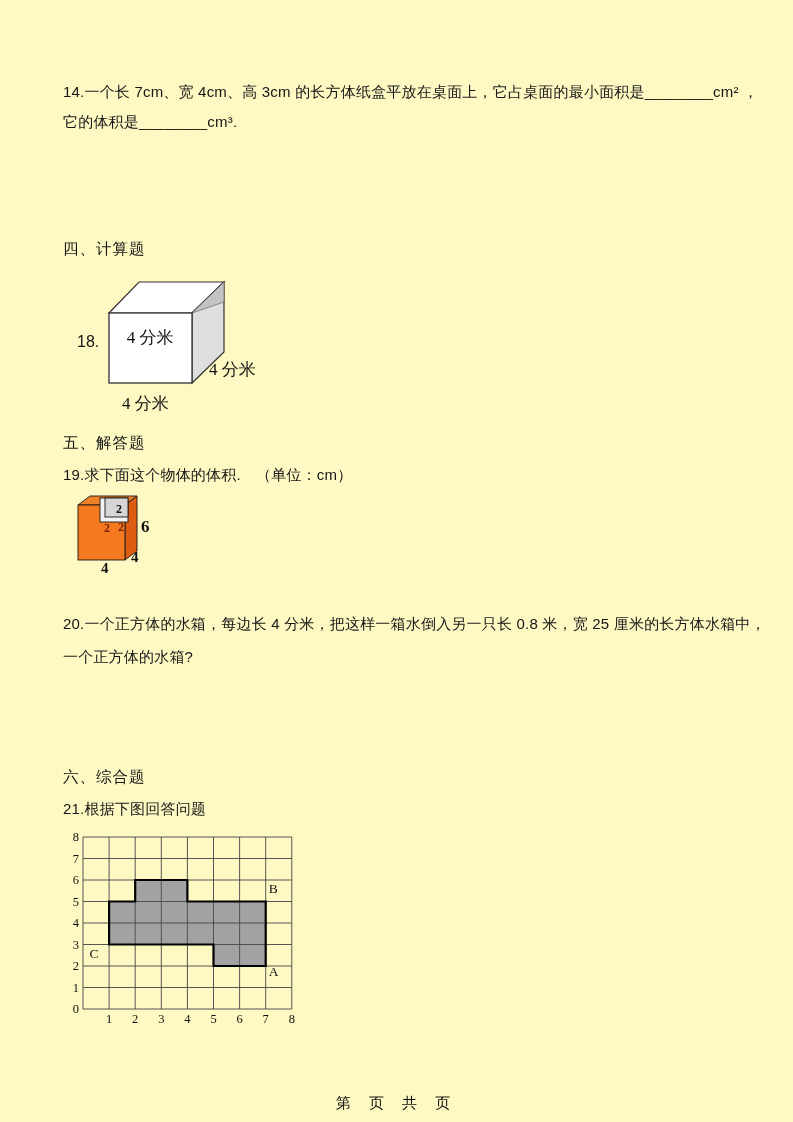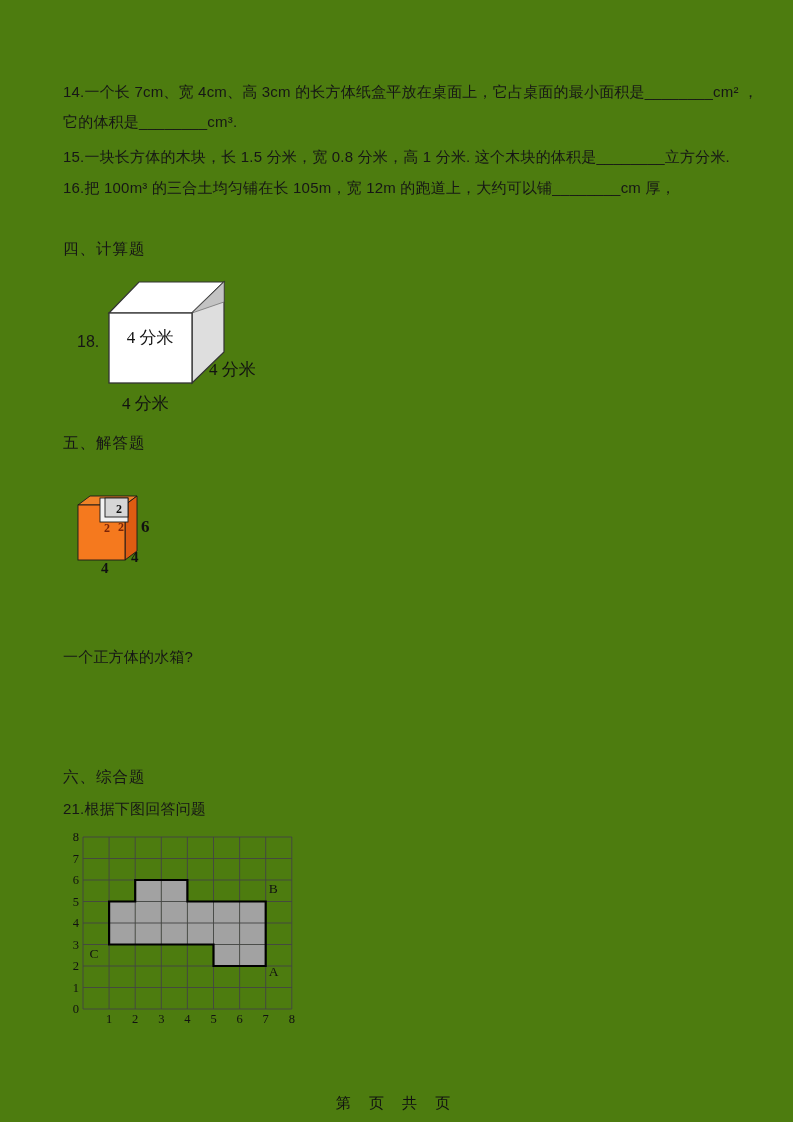--- a/index.html
+++ b/index.html
@@ -1,16 +1,16 @@
 <!DOCTYPE html>
 <html><head>
 <meta charset="utf-8">
 <style>
   html,body{margin:0;padding:0;background:#fff;}
-  .page{position:relative;width:793px;height:1122px;background:#4d7c0f;overflow:hidden;
+  .page{position:relative;width:793px;height:1122px;background:#fef9c3;overflow:hidden;
         font-family:"Liberation Sans",sans-serif;color:#161616;}
   .line{position:absolute;left:63px;font-size:15px;line-height:19px;white-space:nowrap;
         letter-spacing:0.2px;}
   .sec{font-weight:normal;font-size:15.5px;letter-spacing:1px;}
   .qnum{position:absolute;font-size:16px;}
   .fig{position:absolute;}
   .footer{position:absolute;top:1094px;left:0;width:793px;text-align:center;
           font-size:15px;letter-spacing:7px;color:#111;}
   .cube-label{font-family:"Liberation Serif","DejaVu Serif",serif;font-size:17px;fill:#111;}
   .f19-num{font-family:"Liberation Serif","DejaVu Serif",serif;font-weight:bold;fill:#111;}
@@ -18,52 +18,52 @@
   .gridnum{font-family:"Liberation Serif","DejaVu Serif",serif;font-size:12.5px;fill:#111;}
   .gridlabel{font-family:"Liberation Serif","DejaVu Serif",serif;font-size:13.5px;fill:#111;}
 </style>
 </head>
 <body>
 
 <div class="page">
 
   <div class="line" style="top:82px">14.一个长 7cm、宽 4cm、高 3cm 的长方体纸盒平放在桌面上，它占桌面的最小面积是________cm² ，</div>
   <div class="line" style="top:112px">它的体积是________cm³.</div>
-  <div class="line" style="top:147px">15.一块长方体的木块，长 1.5 分米，宽 0.8 分米，高 1 分米. 这个木块的体积是________立方分米.</div>
-  <div class="line" style="top:178px">16.把 100m³ 的三合土均匀铺在长 105m，宽 12m 的跑道上，大约可以铺________cm 厚，</div>
 
   <div class="line sec" style="top:239px">四、计算题</div>
 
   <div class="qnum" style="top:333px;left:77px">18.</div>
   <svg class="fig" style="top:276px;left:60px" width="250" height="142" viewBox="0 0 250 142">
     <polygon points="49,37 79,6 164,6 132,37" fill="#ffffff" stroke="#333" stroke-width="1.2"></polygon>
     <polygon points="132,37 164,6 164,76 132,107" fill="#dedede" stroke="#333" stroke-width="1.2"></polygon>
     <polygon points="132,37 164,6 164,26" fill="#c3c3c3" stroke="#555" stroke-width="0.6"></polygon>
     <rect x="49" y="37" width="83" height="70" fill="#ffffff" stroke="#333" stroke-width="1.3"></rect>
     <text class="cube-label" x="90" y="67" text-anchor="middle">4 分米</text>
     <text class="cube-label" x="149" y="99">4 分米</text>
     <text class="cube-label" x="62" y="133">4 分米</text>
   </svg>
 
   <div class="line sec" style="top:433px">五、解答题</div>
+  <div class="line" style="top:465px">19.求下面这个物体的体积.　（单位：cm）</div>
 
   <svg class="fig" style="top:492px;left:60px" width="175" height="95" viewBox="0 0 175 95">
     <polygon points="18,13 30,4 77,4 65,13" stroke="#1a1a1a" stroke-width="0.9" fill="#ef8227"></polygon>
     <polygon points="65,13 77,4 77,59 65,68" stroke="#1a1a1a" stroke-width="0.9" fill="#dd5c12"></polygon>
     <rect x="18" y="13" width="47" height="55" stroke="#1a1a1a" stroke-width="0.9" fill="#f5791e"></rect>
     <rect x="40" y="6" width="28" height="24" stroke="#1a1a1a" stroke-width="0.9" fill="#f2f2f2"></rect>
     <rect x="45" y="6" width="23" height="19" stroke="#1a1a1a" stroke-width="0.9" fill="#d6d6d6"></rect>
     <text class="f19-num" x="56" y="21" font-size="12">2</text>
     <text class="f19-red" x="44" y="40" font-size="12">2</text>
     <text class="f19-red" x="58" y="39" font-size="12">2</text>
     <text class="f19-num" x="81" y="40" font-size="17">6</text>
     <text class="f19-num" x="71" y="70" font-size="15">4</text>
     <text class="f19-num" x="41" y="81" font-size="15">4</text>
   </svg>
 
+  <div class="line" style="top:614px">20.一个正方体的水箱，每边长 4 分米，把这样一箱水倒入另一只长 0.8 米，宽 25 厘米的长方体水箱中，</div>
   <div class="line" style="top:647px">一个正方体的水箱?</div>
 
   <div class="line sec" style="top:767px">六、综合题</div>
   <div class="line" style="top:799px">21.根据下图回答问题</div>
 
   <svg class="fig" style="top:830px;left:68px" width="240" height="200" viewBox="0 0 240 200">
       <rect x="67.2" y="50" width="26.1" height="21.5" fill="#a2a2a2"></rect>
       <rect x="93.30000000000001" y="50" width="26.1" height="21.5" fill="#a2a2a2"></rect>
       <rect x="41.1" y="71.5" width="26.1" height="21.5" fill="#a2a2a2"></rect>
       <rect x="67.2" y="71.5" width="26.1" height="21.5" fill="#a2a2a2"></rect>

